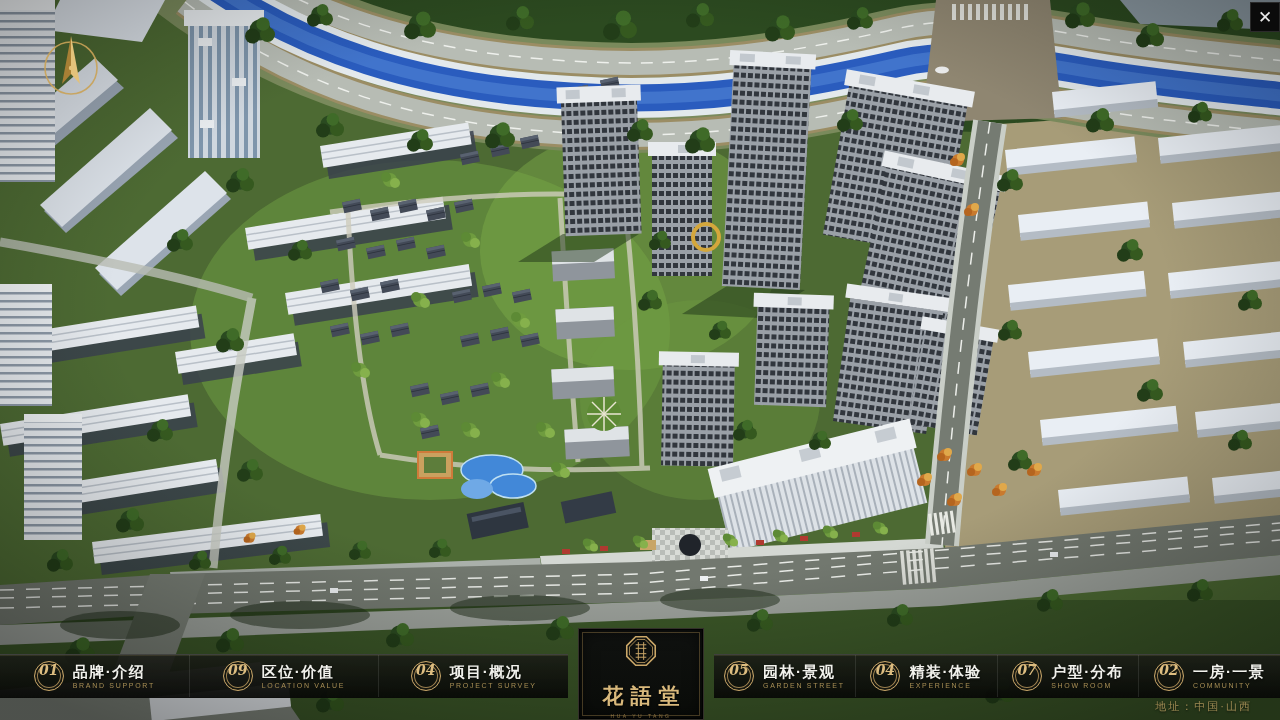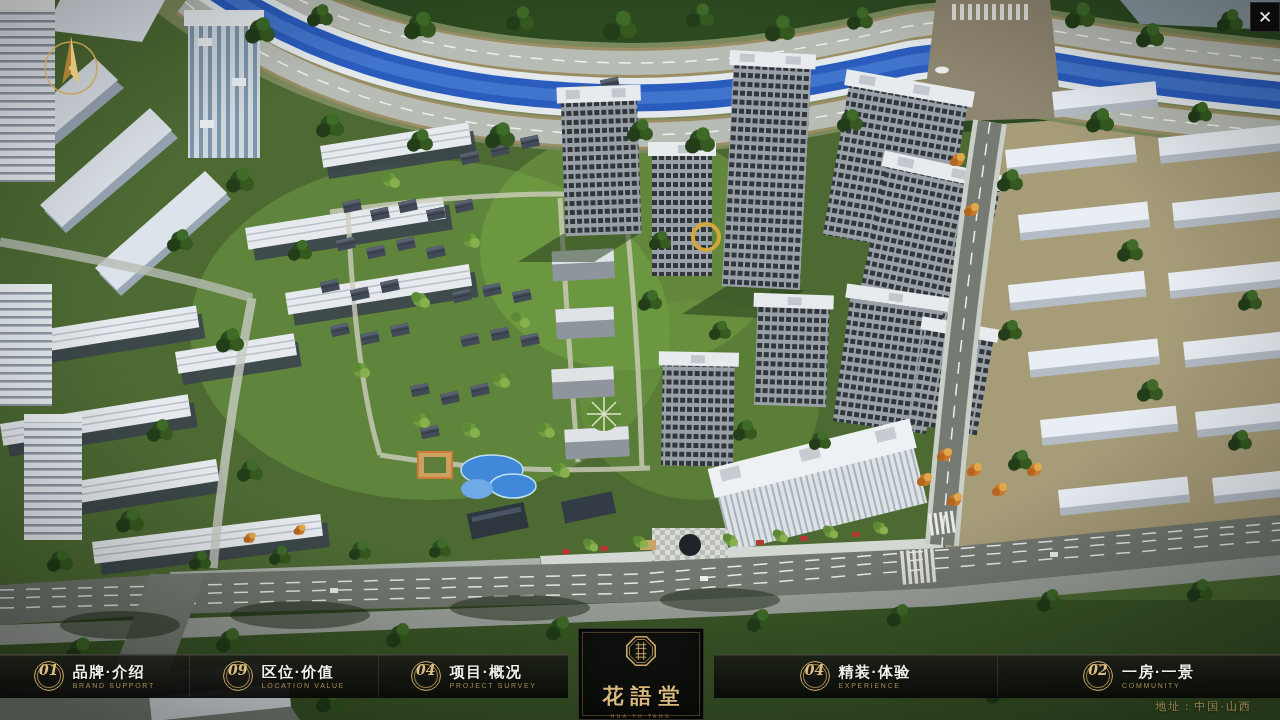--- a/index.html
+++ b/index.html
@@ -542,29 +542,47 @@
           <line x1="21" y1="8" x2="21" y2="28"></line>
     </g>
   </svg>
   <div id="brand-name">花語堂</div>
   <div id="brand-tagline">HUA YU TANG</div>
 </div>
 
 <div id="navbar-right" class="navbar">
   <div class="nav-item">
     <div class="badge">
+          <span>05</span>
+        </div>
+    <div class="nav-text">
+          <span class="nav-cn">园林·景观</span>
+      <span class="nav-en">GARDEN STREET</span>
+        </div>
+  </div>
+  <div class="nav-item">
+    <div class="badge">
           <span>04</span>
         </div>
     <div class="nav-text">
           <span class="nav-cn">精装·体验</span>
       <span class="nav-en">EXPERIENCE</span>
         </div>
   </div>
   <div class="nav-item">
     <div class="badge">
+          <span>07</span>
+        </div>
+    <div class="nav-text">
+          <span class="nav-cn">户型·分布</span>
+      <span class="nav-en">SHOW ROOM</span>
+        </div>
+  </div>
+  <div class="nav-item">
+    <div class="badge">
           <span>02</span>
         </div>
     <div class="nav-text">
           <span class="nav-cn">一房·一景</span>
       <span class="nav-en">COMMUNITY</span>
         </div>
   </div>
 </div>
 
 <div id="address">地址：中国·山西</div>

